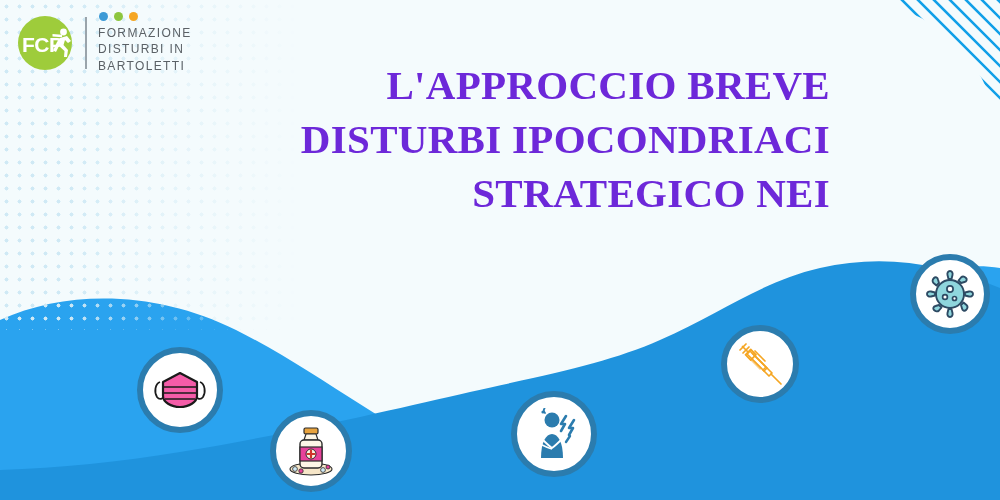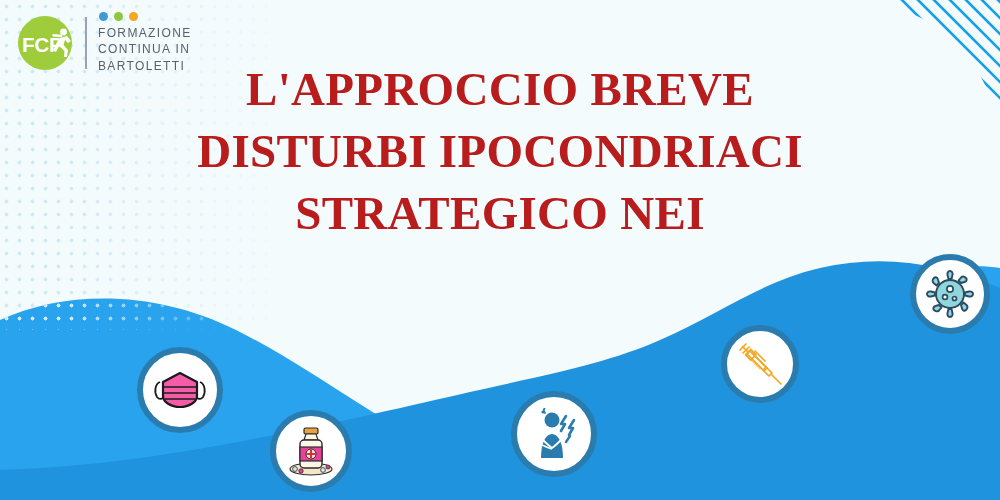--- a/index.html
+++ b/index.html
@@ -73,25 +73,26 @@
   #headline {
     position:absolute;
     left:170px; top:58px;
     width:660px;
     text-align:center;
     z-index:5;
   }
   #headline .hl {
     font-family:"Liberation Serif", serif;
     font-weight:bold;
-    font-size:47px;
+    font-size:41px;
     line-height:1.32;
-    color:#b91c1c;
+    color:#6d28d9;
     letter-spacing:0.3px;
     white-space:nowrap;
+    text-align:right;
   }
   #subtitle {
     position:absolute;
     left:170px; top:292px;
     width:660px;
     text-align:center;
     font-family:"Liberation Sans", sans-serif;
     font-weight:bold;
     font-size:21.5px;
     letter-spacing:1.1px;
@@ -161,21 +162,21 @@
 
     <div id="logo-divider"></div>
 
     <div id="logo-text-block">
       <div id="logo-dots">
         <i style="background:#3d9ad6"></i>
         <i style="background:#8dc63f"></i>
         <i style="background:#f5a623"></i>
       </div>
       <div class="logo-line">FORMAZIONE</div>
-      <div class="logo-line">CONTINUA IN</div>
+      <div class="logo-line">DISTURBI IN</div>
       <div class="logo-line">BARTOLETTI</div>
     </div>
   </div>
 
   <div id="headline">
     <div class="hl">L'APPROCCIO BREVE</div>
     <div class="hl">DISTURBI IPOCONDRIACI</div>
     <div class="hl">STRATEGICO NEI</div>
   </div>
 

